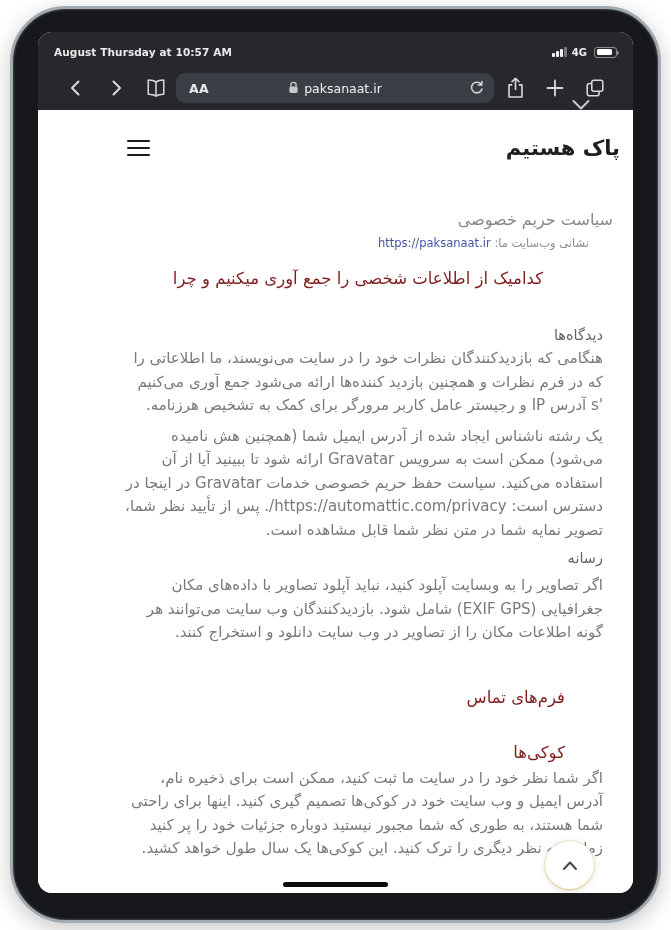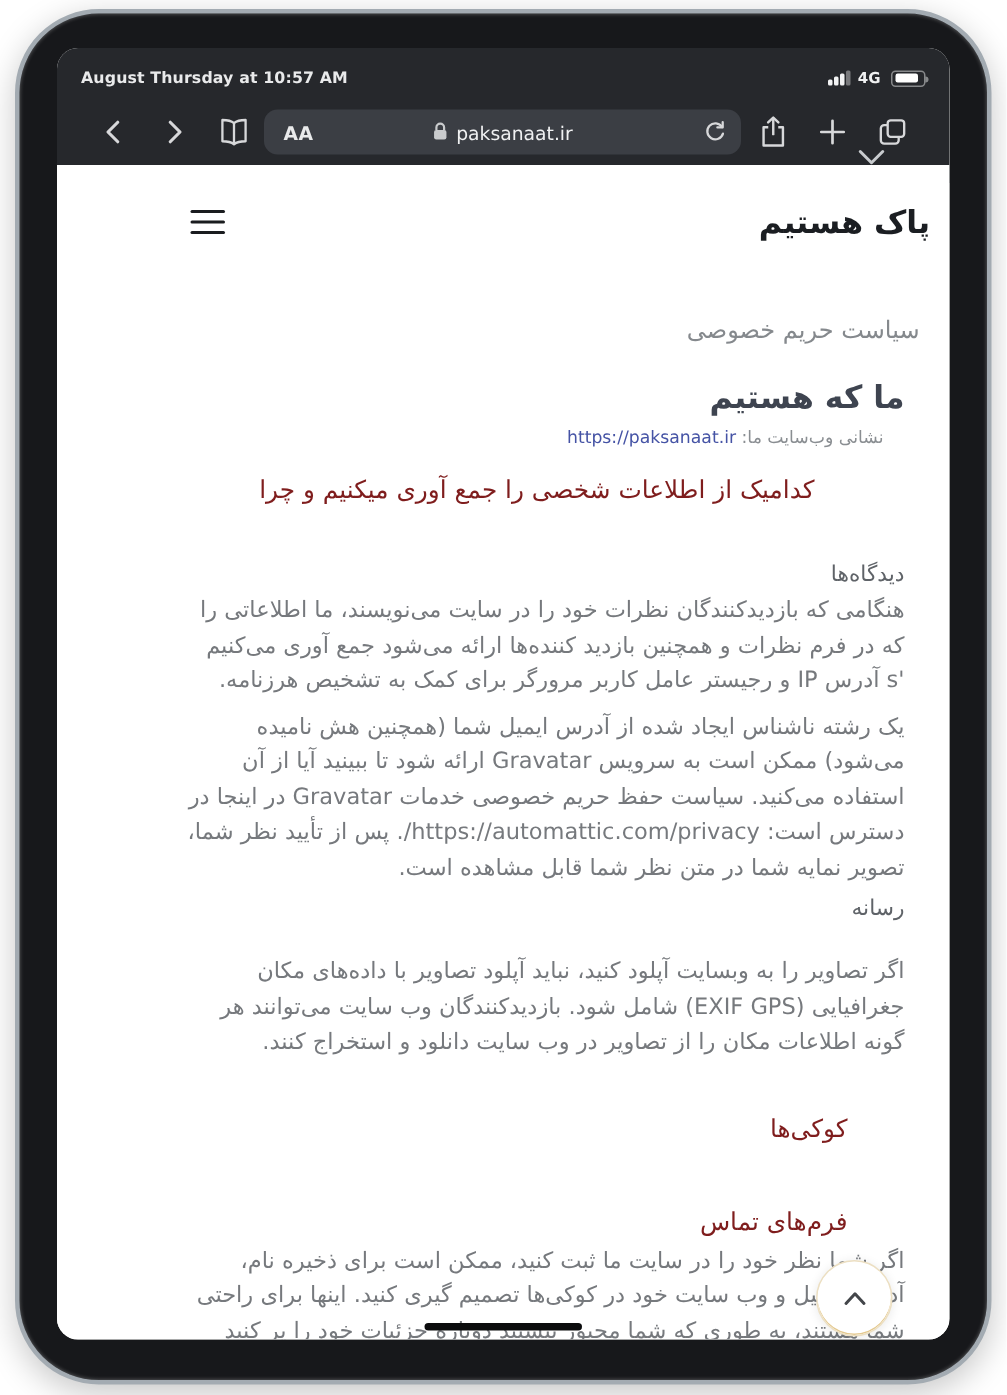--- a/index.html
+++ b/index.html
@@ -54,21 +54,21 @@
   .site-address { margin-top:7px; margin-right:14px; font-size:11.5px; color:#8a8e92; }
   .site-address a { color:#4553a5; text-decoration:none; cursor:pointer; }
   .h2-head { font-size:16.5px; font-weight:500; color:#7f1d1d; }
   .h2-collect { margin-top:19px; margin-right:60px; }
   .h2-contact { margin-top:43px; margin-right:38px; }
   .h2-cookies { margin-top:36px; margin-right:38px; }
   .h3-head { font-size:14.5px; font-weight:500; color:#5f6368;text-align:right; }
   .h3-comments { margin-top:39px; }
   .h3-media { margin-top:8px; }
   .article p { font-size:15px; line-height:23.5px; color:#76797d; text-align:right; }
-  .p1 { margin-top:4px; } .p2 { margin-top:7px; } .p3 { margin-top:22px; }
+  .p1 { margin-top:4px; } .p2 { margin-top:7px; } .p3 { margin-top:8px; }
   .p4 { margin-top:5px; }
 
   
   .pull-chevron { position:absolute; left:533px; top:66px; display:flex; }
 
   
   .scroll-top { position:absolute; left:506px; top:808px; width:51px; height:51px; border-radius:50%;
                 background:#fff; border:1px solid #ecdfc2; box-shadow:0 1px 7px rgba(0,0,0,.09), 0 -1px 0 #e4c98f inset;
                 display:flex; align-items:center; justify-content:center; cursor:pointer; }
 
@@ -163,39 +163,38 @@
           <div class="hamburger">
               <i></i>
               <i></i>
               <i></i>
             </div>
         </header>
 
         <div class="breadcrumb">سیاست حریم خصوصی</div>
 
         <div class="article">
-          <h1>ما که هستیم</h1>
 
           <div class="site-address">
             <span>نشانی وب‌سایت ما:</span>
             <a>https://paksanaat.ir</a>
           </div>
 
           <div class="h2-head h2-collect">کدامیک از اطلاعات شخصی را جمع آوری میکنیم و چرا</div>
 
           <div class="h3-head h3-comments">دیدگاه‌ها</div>
           <p class="p1">هنگامی که بازدیدکنندگان نظرات خود را در سایت می‌نویسند، ما اطلاعاتی را که در فرم نظرات و همچنین بازدید کننده‌ها ارائه می‌شود جمع آوری می‌کنیم 's آدرس IP و رجیستر عامل کاربر مرورگر برای کمک به تشخیص هرزنامه.</p>
           <p class="p2">یک رشته ناشناس ایجاد شده از آدرس ایمیل شما (همچنین هش نامیده می‌شود) ممکن است به سرویس Gravatar ارائه شود تا ببینید آیا از آن استفاده می‌کنید. سیاست حفظ حریم خصوصی خدمات Gravatar در اینجا در دسترس است: https://automattic.com/privacy/. پس از تأیید نظر شما، تصویر نمایه شما در متن نظر شما قابل مشاهده است.</p>
 
           <div class="h3-head h3-media">رسانه</div>
           <p class="p3">اگر تصاویر را به وبسایت آپلود کنید، نباید آپلود تصاویر با داده‌های مکان جغرافیایی (EXIF GPS) شامل شود. بازدیدکنندگان وب سایت می‌توانند هر گونه اطلاعات مکان را از تصاویر در وب سایت دانلود و استخراج کنند.</p>
 
+          <div class="h2-head h2-contact">فرم‌های تماس</div>
+
           <div class="h2-head h2-cookies">کوکی‌ها</div>
-
-          <div class="h2-head h2-contact">فرم‌های تماس</div>
           <p class="p4">اگر شما نظر خود را در سایت ما ثبت کنید، ممکن است برای ذخیره نام، آدرس ایمیل و وب سایت خود در کوکی‌ها تصمیم گیری کنید. اینها برای راحتی شما هستند، به طوری که شما مجبور نیستید دوباره جزئیات خود را پر کنید زمانی که نظر دیگری را ترک کنید. این کوکی‌ها یک سال طول خواهد کشید.</p>
 
         </div>
       </div>
 
       <span class="pull-chevron">
         <svg width="20" height="14" viewBox="0 0 20 14">
             <path d="M2.5 3 L10 10.5 L17.5 3" fill="none" stroke="#c8cbce" stroke-width="2" stroke-linecap="round" stroke-linejoin="round"></path>
           </svg>
       </span>

